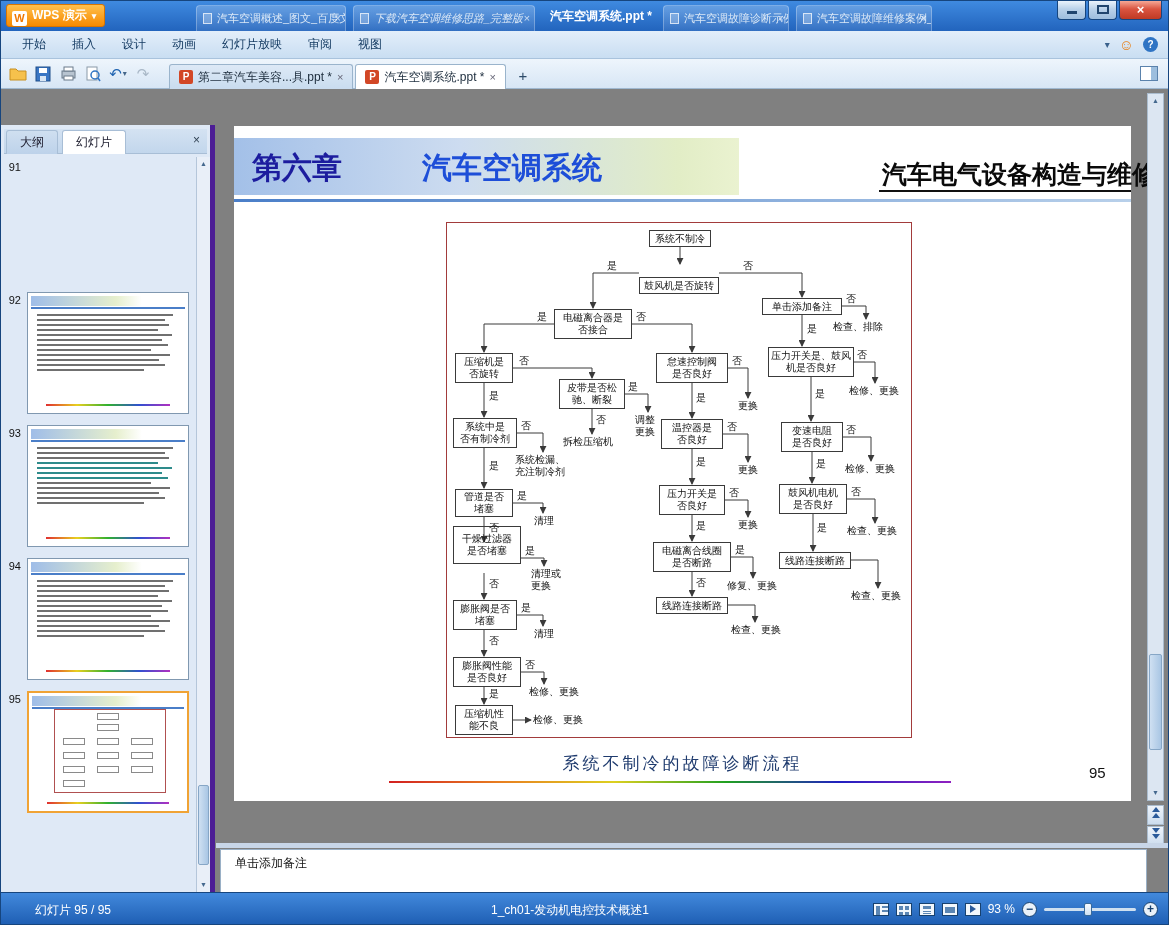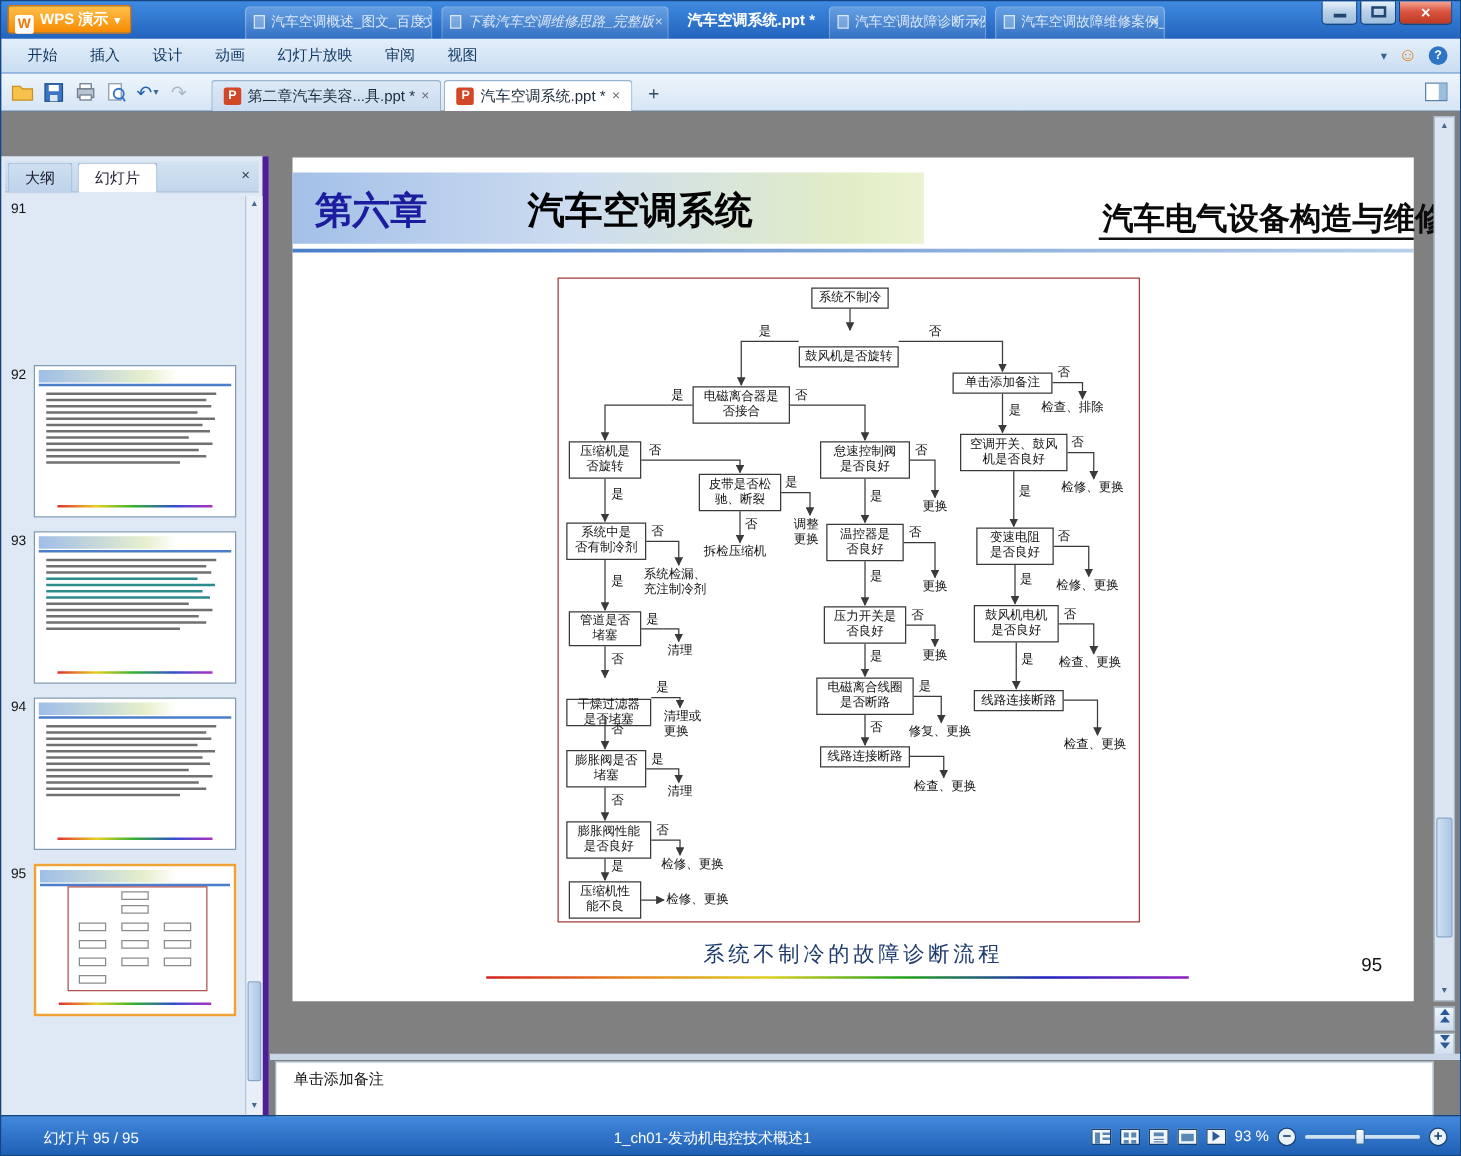--- a/index.html
+++ b/index.html
@@ -98,21 +98,21 @@
     background:linear-gradient(to right,#cfe0f2,#a9c6e4); border:1px solid #86a6c6; border-radius:2px; }
 
   
   .mainarea { position:absolute; left:215px; top:0; right:0; bottom:0; background:#808080; }
   .slide { position:absolute; left:18px; top:37px; width:897px; height:675px; background:#fff; }
 
   .band { position:absolute; left:0; top:12px; width:505px; height:57px;
     background:linear-gradient(to right,#a3c0e8,#cddcf0 45%,#e2edc6 88%,#eaf2d0); }
   .chapter { position:absolute; left:18px; top:22px; font-size:30px; font-weight:bold; color:#1c1c9e;
     font-family:"Liberation Serif", serif; }
-  .slide-title { position:absolute; left:188px; top:22px; font-size:30px; font-weight:bold; color:#000000;
+  .slide-title { position:absolute; left:188px; top:22px; font-size:30px; font-weight:bold; color:#1d4ed8;
     font-family:"Liberation Serif", serif; }
   .book-title { position:absolute; left:648px; top:32px; font-size:25px; font-weight:bold; color:#0a0a0a;
     font-family:"Liberation Serif", serif; white-space:nowrap; }
   .book-underline { position:absolute; left:645px; top:64px; width:252px; height:2px; background:#111; }
   .band-line { position:absolute; left:0; top:73px; width:100%; height:3px;
     background:linear-gradient(to right,#4a7ec8,#b8d0ea); }
 
   .chartbox { position:absolute; left:212px; top:96px; width:466px; height:516px;
     border:1px solid #a23b3b; background:#fff; }
   .fc-node { position:absolute; font-size:10px; line-height:12px; color:#111; white-space:pre-line; }
@@ -421,41 +421,41 @@
               <polyline points="396,214 424,214 424,238" fill="none" stroke="#3a3a3a" stroke-width="1" marker-end="url(#arr)"></polyline>
               <polyline points="366,291 366,328" fill="none" stroke="#3a3a3a" stroke-width="1" marker-end="url(#arr)"></polyline>
               <polyline points="400,276 428,276 428,300" fill="none" stroke="#3a3a3a" stroke-width="1" marker-end="url(#arr)"></polyline>
               <polyline points="404,337 431,337 431,365" fill="none" stroke="#3a3a3a" stroke-width="1" marker-end="url(#arr)"></polyline>
             </svg>
         <div class="fc-node box" style="left: 202px; top: 7px; width: 62px; height: 17px;">系统不制冷</div>
             <div class="fc-node box" style="left: 192px; top: 54px; width: 80px; height: 17px;">鼓风机是否旋转</div>
             <div class="fc-node box" style="left: 107px; top: 86px; width: 78px; height: 30px;">电磁离合器是
 否接合</div>
             <div class="fc-node box" style="left: 315px; top: 75px; width: 80px; height: 17px;">单击添加备注</div>
-            <div class="fc-node box" style="left: 321px; top: 124px; width: 86px; height: 30px;">空调开关、鼓风
+            <div class="fc-node box" style="left: 321px; top: 124px; width: 86px; height: 30px;">压力开关是、鼓风
 机是否良好</div>
             <div class="fc-node box" style="left: 209px; top: 130px; width: 72px; height: 30px;">怠速控制阀
 是否良好</div>
             <div class="fc-node box" style="left: 8px; top: 130px; width: 58px; height: 30px;">压缩机是
 否旋转</div>
             <div class="fc-node box" style="left: 112px; top: 156px; width: 66px; height: 30px;">皮带是否松
 驰、断裂</div>
             <div class="fc-node box" style="left: 6px; top: 195px; width: 64px; height: 30px;">系统中是
 否有制冷剂</div>
             <div class="fc-node box" style="left: 214px; top: 196px; width: 62px; height: 30px;">温控器是
 否良好</div>
             <div class="fc-node box" style="left: 334px; top: 199px; width: 62px; height: 30px;">变速电阻
 是否良好</div>
             <div class="fc-node box" style="left: 332px; top: 261px; width: 68px; height: 30px;">鼓风机电机
 是否良好</div>
             <div class="fc-node box" style="left: 8px; top: 266px; width: 58px; height: 28px;">管道是否
 堵塞</div>
             <div class="fc-node box" style="left: 212px; top: 262px; width: 66px; height: 30px;">压力开关是
 否良好</div>
-            <div class="fc-node box" style="left: 6px; top: 336px; width: 68px; height: 22px; text-align: center;">干燥过滤器
+            <div class="fc-node box" style="left: 6px; top: 303px; width: 68px; height: 38px; text-align: center;">干燥过滤器
 是否堵塞</div>
             <div class="fc-node box" style="left: 206px; top: 319px; width: 78px; height: 30px;">电磁离合线圈
 是否断路</div>
             <div class="fc-node box" style="left: 209px; top: 374px; width: 72px; height: 17px;">线路连接断路</div>
             <div class="fc-node box" style="left: 332px; top: 329px; width: 72px; height: 17px;">线路连接断路</div>
             <div class="fc-node box" style="left: 6px; top: 377px; width: 64px; height: 30px;">膨胀阀是否
 堵塞</div>
             <div class="fc-node box" style="left: 6px; top: 434px; width: 68px; height: 30px;">膨胀阀性能
 是否良好</div>
             <div class="fc-node box" style="left: 8px; top: 482px; width: 58px; height: 30px;">压缩机性

